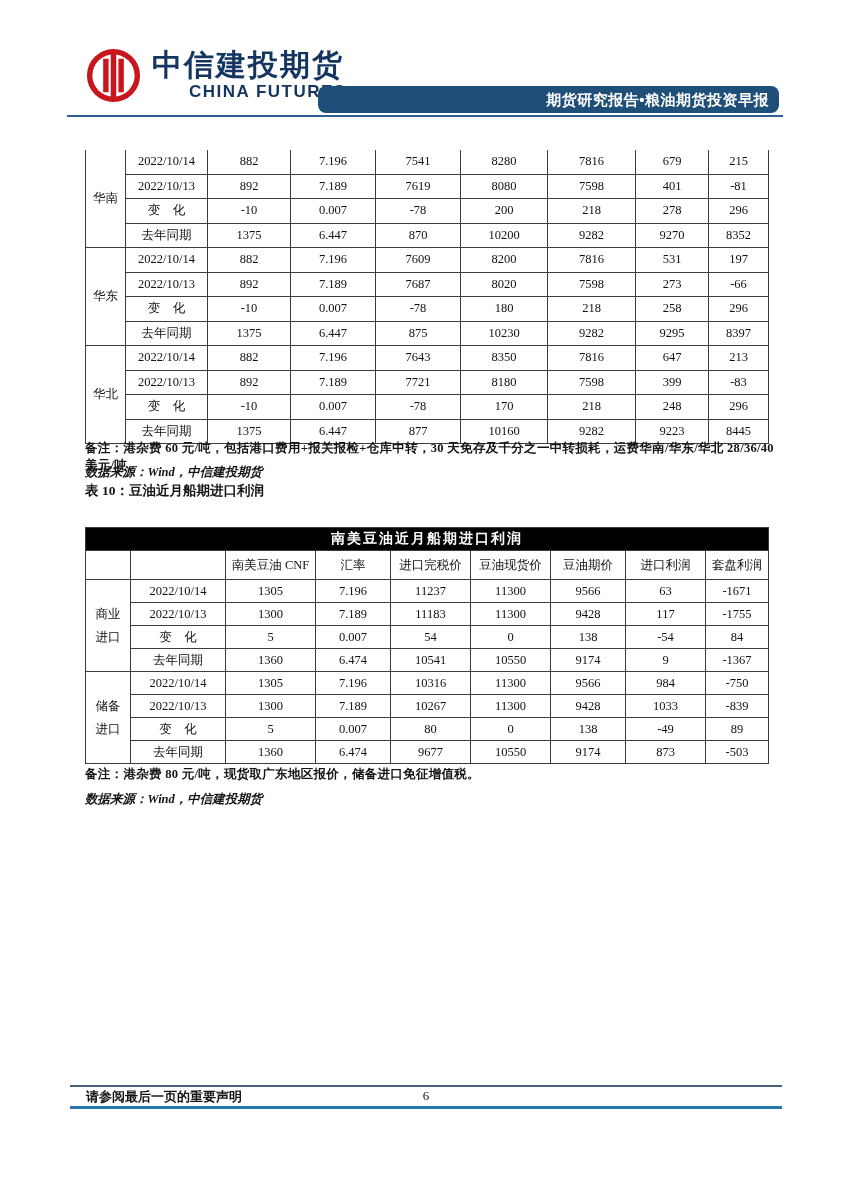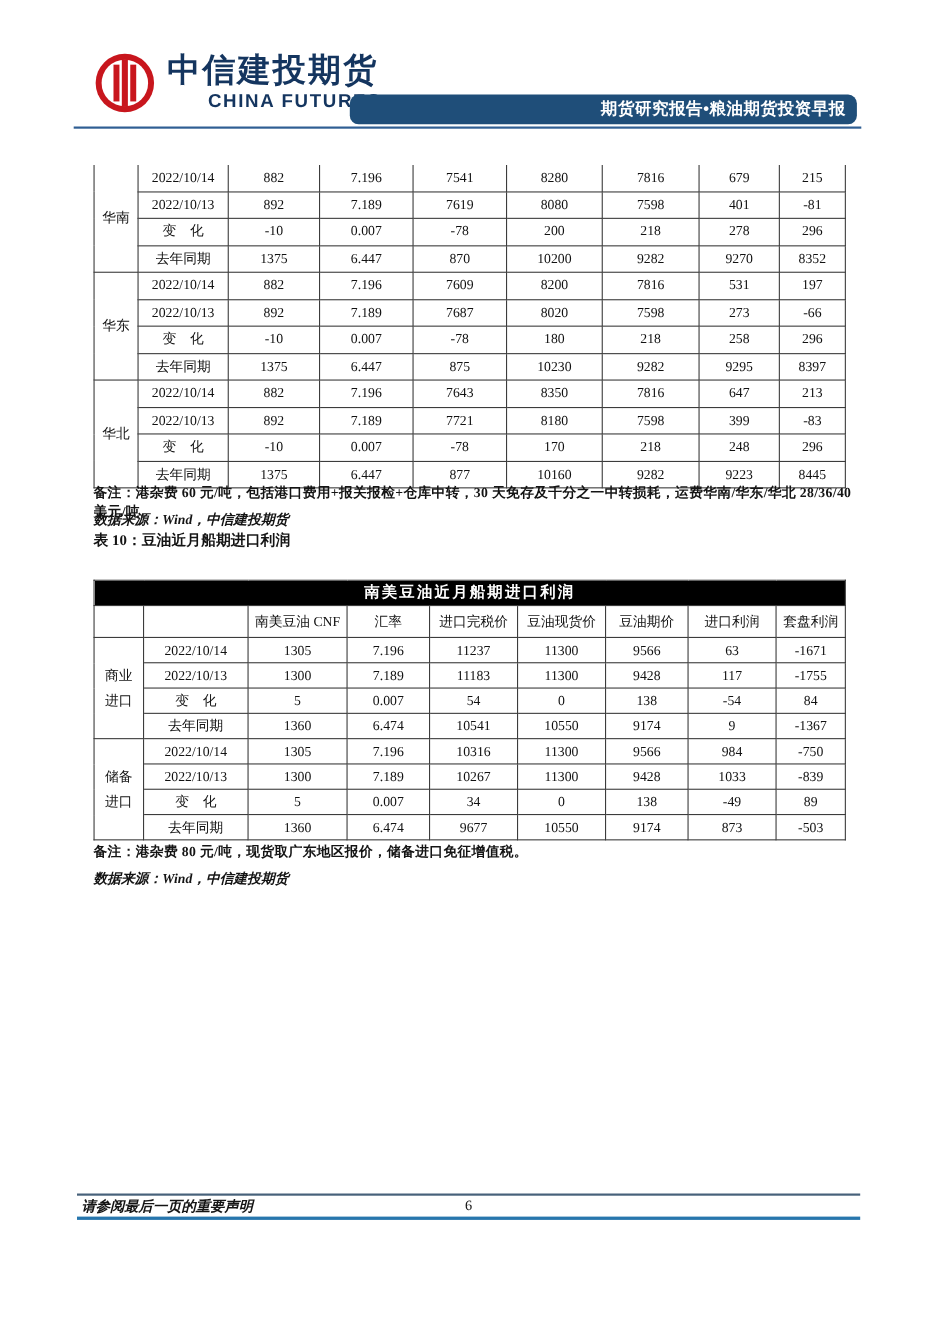--- a/index.html
+++ b/index.html
@@ -32,21 +32,21 @@
   .region-cell{white-space:pre-line;line-height:1.8;}
 
   
   .note{left:85px;font-weight:bold;font-size:12.5px;letter-spacing:0.3px;}
   .src{left:85px;font-weight:bold;font-style:italic;font-size:12.5px;}
   .cap{left:85px;font-weight:bold;font-size:13.5px;}
 
   
   .ft-rule-top{left:70px;top:1085px;width:712px;height:2px;background:#47617A;}
   .ft-rule-bot{left:70px;top:1106px;width:712px;height:3px;background:#2776AD;}
-  .ft-disclaimer{left:74px;top:1088px;font-weight:bold;font-size:13px;font-style:italic;}
+  .ft-disclaimer{left:86px;top:1088px;font-weight:bold;font-size:13px;}
   .ft-page{left:70px;top:1088px;width:712px;text-align:center;font-size:13px;}
 </style>
 </head>
 <body>
 
 <div class="page">
 
   <div class="abs emblem">
     <svg width="59" height="59" viewBox="0 0 60 60">
       <circle cx="30" cy="30" r="27" fill="#C8161D"></circle>
@@ -294,21 +294,21 @@
           <td class="val-cell">10267</td>
           <td class="val-cell">11300</td>
           <td class="val-cell">9428</td>
           <td class="val-cell">1033</td>
           <td class="val-cell">-839</td>
         </tr>
         <tr>
           <td class="rowlabel-cell">变　化</td>
           <td class="val-cell">5</td>
           <td class="val-cell">0.007</td>
-          <td class="val-cell">34</td>
+          <td class="val-cell">80</td>
           <td class="val-cell">0</td>
           <td class="val-cell">138</td>
           <td class="val-cell">-49</td>
           <td class="val-cell">89</td>
         </tr>
         <tr>
           <td class="rowlabel-cell">去年同期</td>
           <td class="val-cell">1360</td>
           <td class="val-cell">6.474</td>
           <td class="val-cell">9677</td>

